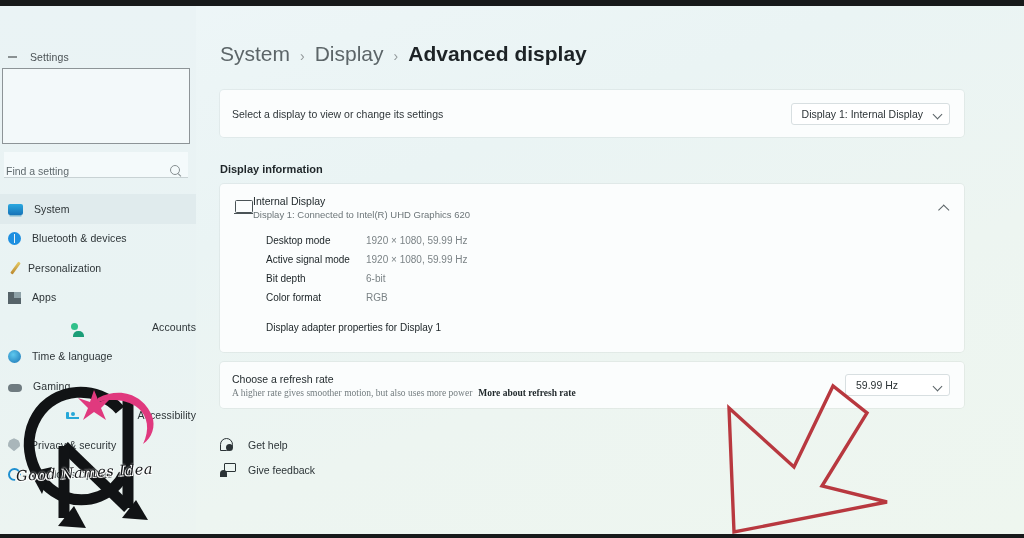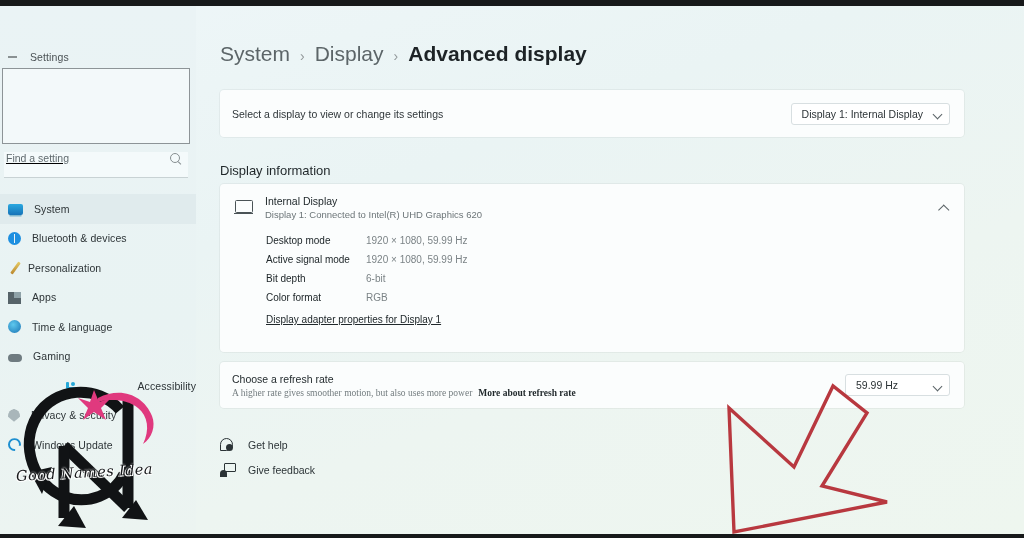--- a/index.html
+++ b/index.html
@@ -44,23 +44,22 @@
   .titlebar-text {
     font-size:10.5px; color:#4a5154; letter-spacing:.1px;
   }
   .accountbox {
     margin:0 6px 0 2px; height:76px; border:1px solid #8d9497;
     background:#f3f9fa;
   }
   .searchwrap { padding:8px 8px 0 4px; }
   .searchbox {
     height:26px; background:#f4fafb; border-bottom:1px solid #c8d2d4;
-    display:flex; align-items:flex-start; padding:0 6px 0 2px;
+    display:flex; align-items:flex-end; padding:0 6px 0 2px;
     position:relative;
-    text-decoration:underline;
   }
   .searchbox .ph {
     font-size:10.5px; color:#606a6e; flex:1;
   }
   .search-icon {
     width:13px; height:13px; position:relative; opacity:.65; flex:none;
   }
   .search-icon::before{
     content:""; position:absolute; left:1px; top:1px;
     width:8px; height:8px; border:1.3px solid #4c5558; border-radius:50%;
@@ -145,44 +144,44 @@
   .chev-up {
     width:9px;height:9px;position:relative;flex:none;
   }
   .chev-up::before{
     content:"";position:absolute;left:0.5px;top:2.5px;width:6.5px;height:6.5px;
     border-left:1.4px solid #596265;border-top:1.4px solid #596265;
     transform:rotate(45deg);
   }
   .section-title {
     position:absolute; left:24px; top:157px;
-    font-size:13px; color:#1f2629; font-weight:normal;
+    font-size:11px; color:#1f2629; font-weight:bold;
   }
   
   .card-info { top:178px; height:168px; padding:0; }
   .info-head {
-    height:47px; display:flex; align-items:center; padding:0 16px 0 14px; gap:12px;
+    height:47px; display:flex; align-items:center; padding:0 16px 0 14px; gap:0;
   }
   .monitor-icon { width:19px;height:15px;position:relative;flex:none;}
   .monitor-icon::before{
     content:"";position:absolute;left:1px;top:0;width:16px;height:11px;
     border:1.4px solid #4a5356;border-radius:1.5px;
   }
   .monitor-icon::after{
     content:"";position:absolute;left:0;top:12.5px;width:19px;height:1.4px;background:#4a5356;
   }
   .info-head-text { flex:1; display:flex; flex-direction:column; gap:2px; }
   .ih-title { font-size:10.5px; color:#222a2d; }
   .ih-sub { font-size:9.5px; color:#6c7578; }
   .spec-list { padding:0 0 0 46px; }
   .spec-row { display:flex; height:19px; align-items:center; }
   .spec-key { width:100px; font-size:10px; color:#20282b; }
   .spec-val { font-size:10px; color:#7b8386; }
   .adapter-link {
-    font-size:10px; color:#20282b; padding-left:46px; margin-top:7px;text-decoration:underline;
+    font-size:10px; color:#20282b; padding-left:46px; margin-top:15px;
   }
   
   .card-refresh {
     top:356px; height:46px;
     display:flex; align-items:center; padding:0 14px 0 12px;
   }
   .rr-text { flex:1; display:flex; flex-direction:column; gap:3px; }
   .rr-title { font-size:10.5px; color:#232b2e; }
   .rr-subwrap { display:flex; gap:6px; align-items:baseline;font-family:Liberation Serif, serif; }
   .rr-sub { font-size:9.5px; color:#737c7f; }
@@ -261,20 +260,24 @@
         <span class="nav-ico ico-bt"></span>
         <span class="label">Bluetooth &amp; devices</span>
       </div>
       <div class="navitem">
         <span class="nav-ico ico-pers"></span>
         <span class="label">Personalization</span>
       </div>
       <div class="navitem">
         <span class="nav-ico ico-apps"></span>
         <span class="label">Apps</span>
+      </div>
+      <div class="navitem">
+        <span class="nav-ico ico-acct"></span>
+        <span class="label">Accounts</span>
       </div>
       <div class="navitem">
         <span class="nav-ico ico-time"></span>
         <span class="label">Time &amp; language</span>
       </div>
       <div class="navitem">
         <span class="nav-ico ico-game"></span>
         <span class="label">Gaming</span>
       </div>
       <div class="navitem">

